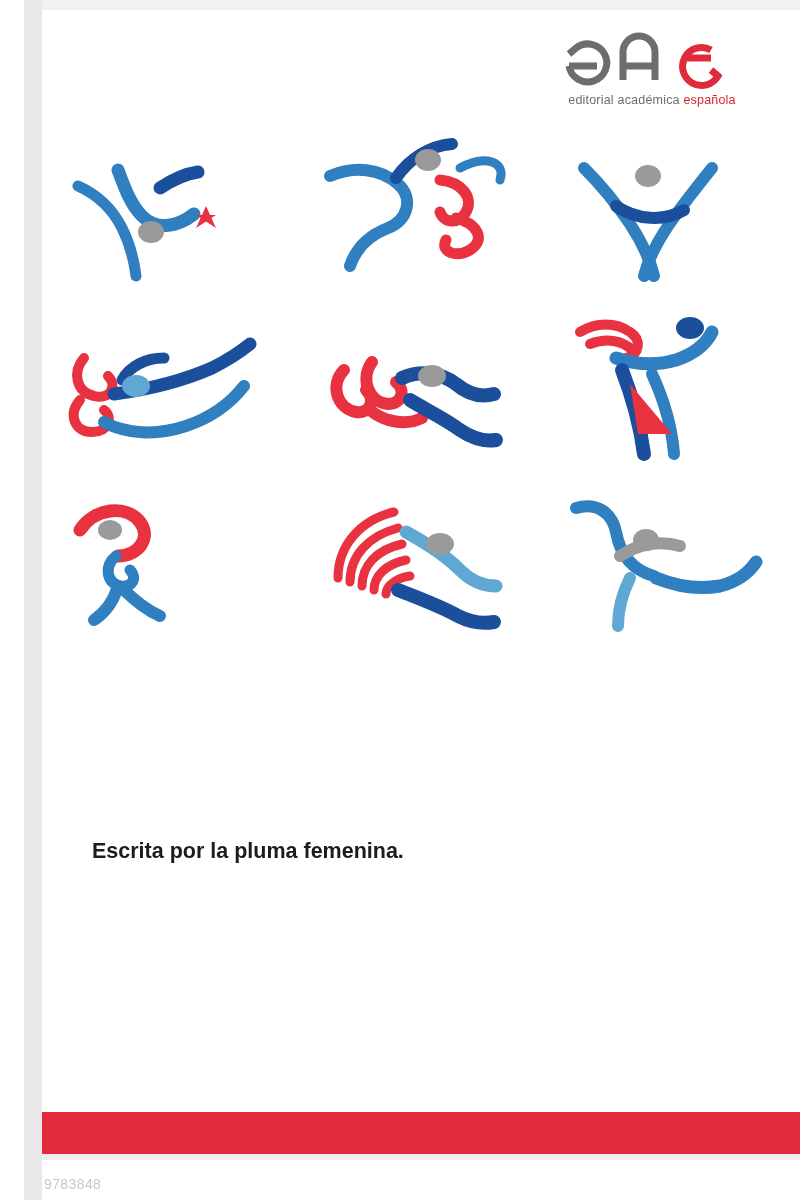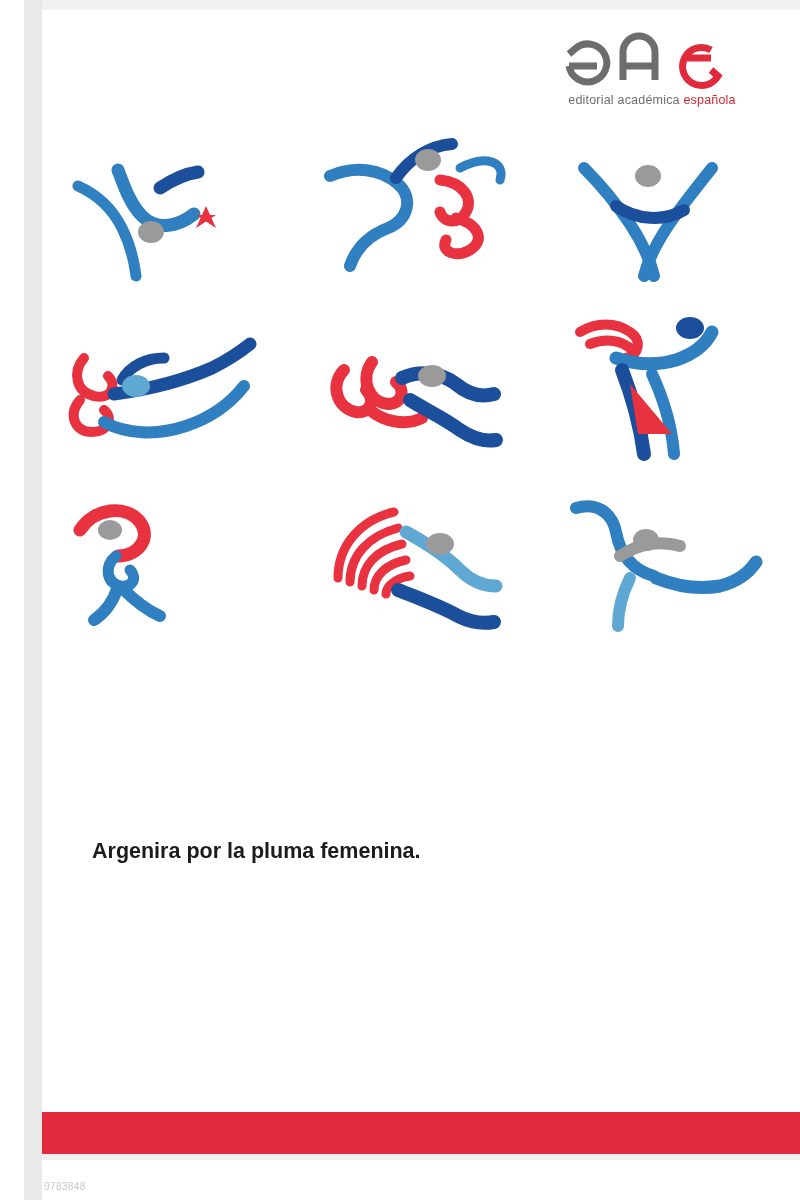--- a/index.html
+++ b/index.html
@@ -134,21 +134,21 @@
     left: 18px;
     bottom: 40px;
     width: 768px;
     height: 6px;
     background: #f0f0f0;
   }
   .footer-code {
     position: absolute;
     left: 20px;
     bottom: 8px;
-    font-size: 10px;
+    font-size: 14px;
     color: #c9c9c9;
     letter-spacing: 0.4px;
   }
 </style>
 </head>
 <body>
 
 <div class="cover">
 
   <div class="edge-top"></div>
@@ -271,20 +271,20 @@
         <path d="M96 84 C116 92 138 96 160 92 C176 88 188 80 196 68" stroke="#2f7fc1" stroke-width="13" fill="none" stroke-linecap="round"></path>
         <path d="M70 84 C62 100 58 116 58 132" stroke="#5fa8d3" stroke-width="12" fill="none" stroke-linecap="round"></path>
         <ellipse cx="86" cy="46" rx="13" ry="11" fill="#9a9a9a"></ellipse>
       </svg>
     </div>
   </div>
 
 
 
   <div class="subtitle">
-    <div>Argenira por la pluma femenina.</div>
+    <div>Escrita por la pluma femenina.</div>
   </div>
 
   <div class="band-shadow"></div>
   <div class="band"></div>
   <div class="footer-code">9783848</div>
 
 </div>
 
 </body></html>

